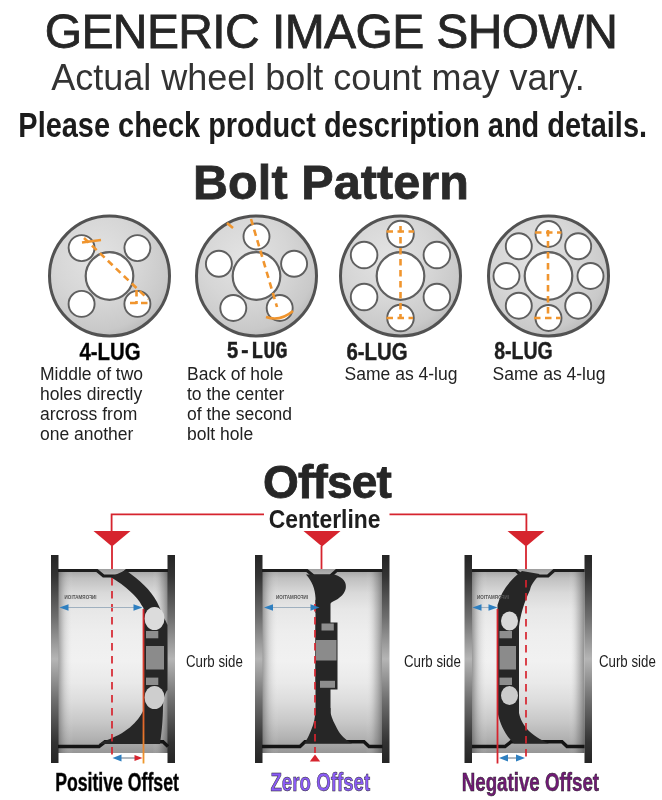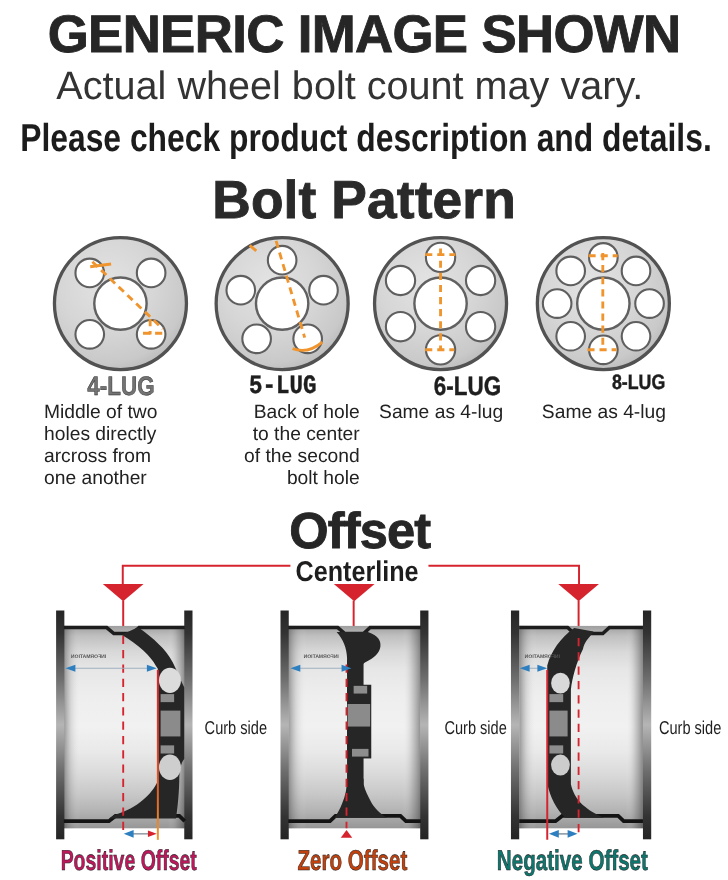--- a/index.html
+++ b/index.html
@@ -3,21 +3,21 @@
 <meta charset="utf-8">
 <style>
   html,body{margin:0;padding:0;}
   body{width:662px;height:800px;position:relative;background:#fff;overflow:hidden;
        font-family:"Liberation Sans", sans-serif;}
   .abs{position:absolute;}
   .ctr{left:0;width:662px;text-align:center;}
 </style>
 </head>
 <body>
-<div class="abs ctr" style="top:4px;font-size:48px;font-weight:bold;color:#262626;letter-spacing:-0.6px;-webkit-text-stroke:0.8px #262626;">GENERIC IMAGE SHOWN</div>
+<div class="abs ctr" style="top:4px;font-size:48px;font-weight:normal;color:#262626;letter-spacing:-0.6px;-webkit-text-stroke:0.8px #262626;">GENERIC IMAGE SHOWN</div>
 <div class="abs ctr" style="top:57px;left:-13px;font-size:36px;font-weight:400;color:#333;">Actual wheel bolt count may vary.</div>
 <div class="abs" style="left:-97px;width:860px;text-align:center;top:105px;font-size:35.5px;font-weight:bold;color:#1c1c1c;"><span style="display:inline-block;white-space:nowrap;transform:scaleX(0.815);">Please check product description and details.</span></div>
 <div class="abs ctr" style="top:154px;font-size:48.5px;font-weight:bold;color:#2a2a2a;letter-spacing:0.1px;-webkit-text-stroke:0.8px #2a2a2a;">Bolt Pattern</div>
 
 <svg class="abs" style="left:0;top:0;" width="662" height="460" viewBox="0 0 662 460">
 <defs>
   <radialGradient id="disc" cx="40%" cy="35%" r="80%">
     <stop offset="0%" stop-color="#e3e3e3"></stop>
     <stop offset="45%" stop-color="#d6d6d6"></stop>
     <stop offset="75%" stop-color="#c9c9c9"></stop>
@@ -79,26 +79,26 @@
 <line x1="386.5" y1="231.5" x2="414" y2="231.5" stroke="#f0952e" stroke-width="2.6" fill="none" stroke-dasharray="6.5,4.5"></line>
 <line x1="386.5" y1="318" x2="413" y2="318" stroke="#f0952e" stroke-width="2.6" fill="none" stroke-dasharray="6.5,4.5"></line>
 
 <line x1="548" y1="230" x2="548" y2="319" stroke="#f0952e" stroke-width="2.6" fill="none" stroke-dasharray="6.5,4.5"></line>
 <line x1="535" y1="232.5" x2="561.5" y2="232.5" stroke="#f0952e" stroke-width="2.6" fill="none" stroke-dasharray="6.5,4.5"></line>
 <line x1="534" y1="318" x2="560.5" y2="318" stroke="#f0952e" stroke-width="2.6" fill="none" stroke-dasharray="6.5,4.5"></line>
 
 </g>
 </svg>
 
-<div class="abs" style="top:338px;left:50px;width:120px;text-align:center;font-size:24px;font-weight:bold;color:#737373;"><span style="display:inline-block;white-space:nowrap;-webkit-text-stroke:0.4px #1e1e1e;transform:scaleX(0.85);">4-LUG</span></div>
+<div class="abs" style="top:338px;left:50px;width:120px;text-align:center;font-size:24px;font-weight:bold;color:#000000;"><span style="display:inline-block;white-space:nowrap;-webkit-text-stroke:0.4px #1e1e1e;transform:scaleX(0.85);">4-LUG</span></div>
 <div class="abs" style="top:338px;left:197px;width:120px;text-align:center;font-size:24px;font-weight:bold;color:#1e1e1e;font-family:Liberation Mono, monospace;"><span style="display:inline-block;white-space:nowrap;-webkit-text-stroke:0.4px #1e1e1e;transform:scaleX(0.85);">5-LUG</span></div>
-<div class="abs" style="top:338px;left:341px;width:120px;text-align:right;font-size:24px;font-weight:bold;color:#1e1e1e;"><span style="display:inline-block;white-space:nowrap;-webkit-text-stroke:0.4px #1e1e1e;transform:scaleX(0.85);">6-LUG</span></div>
-<div class="abs" style="top:338px;left:489px;width:120px;text-align:right;font-size:19px;font-weight:bold;color:#1e1e1e;"><span style="display:inline-block;white-space:nowrap;-webkit-text-stroke:0.4px #1e1e1e;transform:scaleX(0.85);">8-LUG</span></div>
+<div class="abs" style="top:338px;left:341px;width:120px;text-align:left;font-size:24px;font-weight:bold;color:#1e1e1e;"><span style="display:inline-block;white-space:nowrap;-webkit-text-stroke:0.4px #1e1e1e;transform:scaleX(0.85);">6-LUG</span></div>
+<div class="abs" style="top:338px;left:489px;width:120px;text-align:left;font-size:23px;font-weight:bold;color:#1e1e1e;"><span style="display:inline-block;white-space:nowrap;-webkit-text-stroke:0.4px #1e1e1e;transform:scaleX(0.85);">8-LUG</span></div>
 <div class="abs" style="top:364px;left:40px;width:140px;font-size:17.5px;line-height:20px;color:#222;">Middle of two<br>holes directly<br>arcross from<br>one another</div>
-<div class="abs" style="top:364px;left:187px;width:140px;text-align:right;font-size:17.5px;line-height:20px;color:#222;">Back of hole<br>to the center<br>of the second<br>bolt hole</div>
+<div class="abs" style="top:364px;left:187px;width:140px;text-align:left;font-size:17.5px;line-height:20px;color:#222;">Back of hole<br>to the center<br>of the second<br>bolt hole</div>
 <div class="abs" style="top:364px;left:331px;width:140px;text-align:center;font-size:17.5px;line-height:20px;color:#222;">Same as 4-lug</div>
 <div class="abs" style="top:364px;left:479px;width:140px;text-align:center;font-size:17.5px;line-height:20px;color:#222;">Same as 4-lug</div>
 
 <div class="abs ctr" style="top:455px;left:-4px;font-size:46px;font-weight:bold;color:#262626;letter-spacing:-0.8px;-webkit-text-stroke:0.8px #262626;">Offset</div>
 <div class="abs ctr" style="top:504px;left:-6px;font-size:26px;font-weight:600;color:#1e1e1e;"><span style="display:inline-block;white-space:nowrap;transform:scaleX(0.88);">Centerline</span></div>
 
 <svg class="abs" style="left:0;top:450px;" width="662" height="350" viewBox="0 450 662 350">
 <g id="offsetgfx">
 <defs>
   <linearGradient id="gBody" x1="0" y1="569" x2="0" y2="753" gradientUnits="userSpaceOnUse">
@@ -248,15 +248,15 @@
 <text x="-80.5" y="598.5" transform="scale(-1,1)" text-anchor="middle" font-family="Liberation Sans, sans-serif" font-size="4.6" font-weight="bold" fill="#555555" letter-spacing="0">INFORMATION</text>
 <text x="-292" y="598.5" transform="scale(-1,1)" text-anchor="middle" font-family="Liberation Sans, sans-serif" font-size="4.6" font-weight="bold" fill="#555555" letter-spacing="0">INFORMATION</text>
 <text x="-493" y="598.5" transform="scale(-1,1)" text-anchor="middle" font-family="Liberation Sans, sans-serif" font-size="4.6" font-weight="bold" fill="#555555" letter-spacing="0">INFORMATION</text>
 </g>
 </svg>
 
 <div class="abs" style="top:652px;left:154px;width:120px;text-align:center;font-size:17px;color:#1e1e1e;"><span style="display:inline-block;white-space:nowrap;transform:scaleX(0.78);">Curb side</span></div>
 <div class="abs" style="top:652px;left:372px;width:120px;text-align:center;font-size:17px;color:#1e1e1e;"><span style="display:inline-block;white-space:nowrap;transform:scaleX(0.78);">Curb side</span></div>
 <div class="abs" style="top:652px;left:567px;width:120px;text-align:center;font-size:17px;color:#1e1e1e;"><span style="display:inline-block;white-space:nowrap;transform:scaleX(0.78);">Curb side</span></div>
 
-<div class="abs" style="top:767px;left:17px;width:200px;text-align:center;white-space:nowrap;font-size:26px;font-weight:bold;color:#be185d;"><span style="display:inline-block;white-space:nowrap;-webkit-text-stroke:0.5px #1e1e1e;transform:scaleX(0.68);">Positive Offset</span></div>
-<div class="abs" style="top:767px;left:220px;width:200px;text-align:center;white-space:nowrap;font-size:26px;font-weight:bold;color:#c2410c;"><span style="display:inline-block;white-space:nowrap;-webkit-text-stroke:0.5px #1e1e1e;transform:scaleX(0.72);">Zero Offset</span></div>
-<div class="abs" style="top:767px;left:425px;width:201px;text-align:left;white-space:nowrap;font-size:26px;font-weight:bold;color:#0f766e;"><span style="display:inline-block;white-space:nowrap;-webkit-text-stroke:0.5px #1e1e1e;transform:scaleX(0.72);">Negative Offset</span></div>
+<div class="abs" style="top:767px;left:17px;width:200px;text-align:center;white-space:nowrap;font-size:26px;font-weight:bold;color:#000000;"><span style="display:inline-block;white-space:nowrap;-webkit-text-stroke:0.5px #1e1e1e;transform:scaleX(0.68);">Positive Offset</span></div>
+<div class="abs" style="top:767px;left:220px;width:200px;text-align:center;white-space:nowrap;font-size:26px;font-weight:bold;color:#8b5cf6;"><span style="display:inline-block;white-space:nowrap;-webkit-text-stroke:0.5px #1e1e1e;transform:scaleX(0.72);">Zero Offset</span></div>
+<div class="abs" style="top:767px;left:425px;width:201px;text-align:right;white-space:nowrap;font-size:26px;font-weight:bold;color:#701a75;"><span style="display:inline-block;white-space:nowrap;-webkit-text-stroke:0.5px #1e1e1e;transform:scaleX(0.72);">Negative Offset</span></div>
 
 </body></html>

